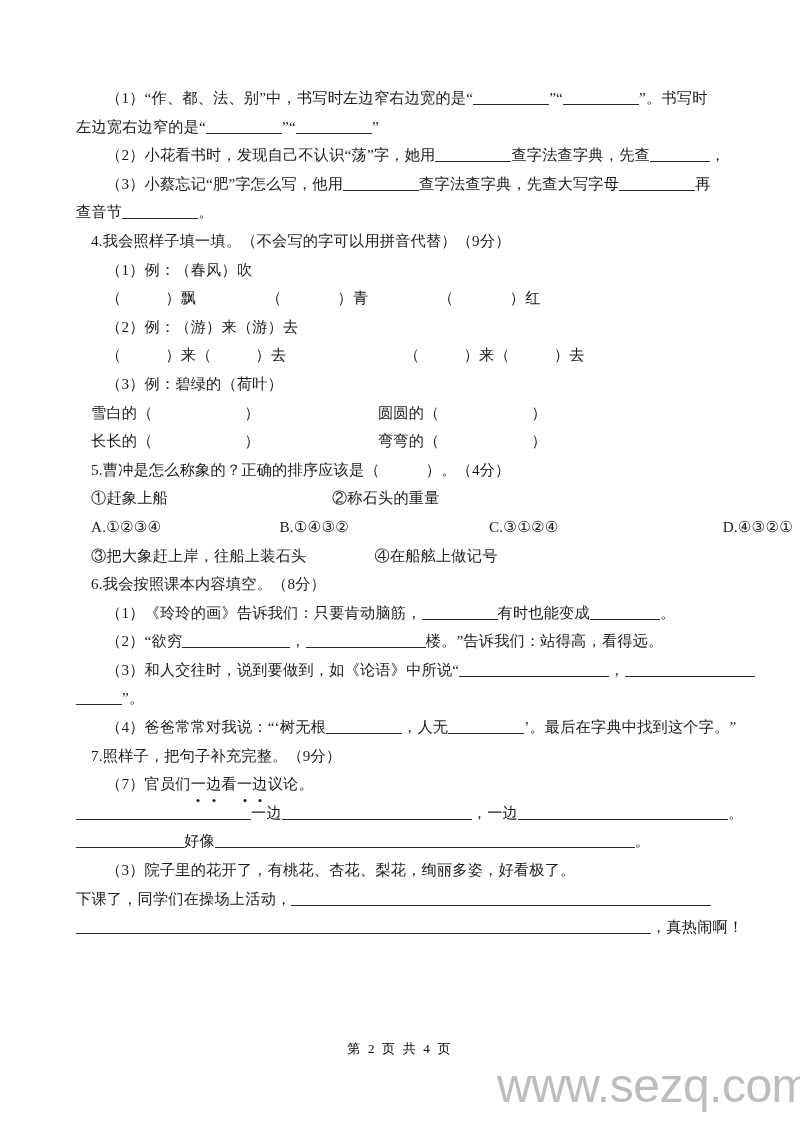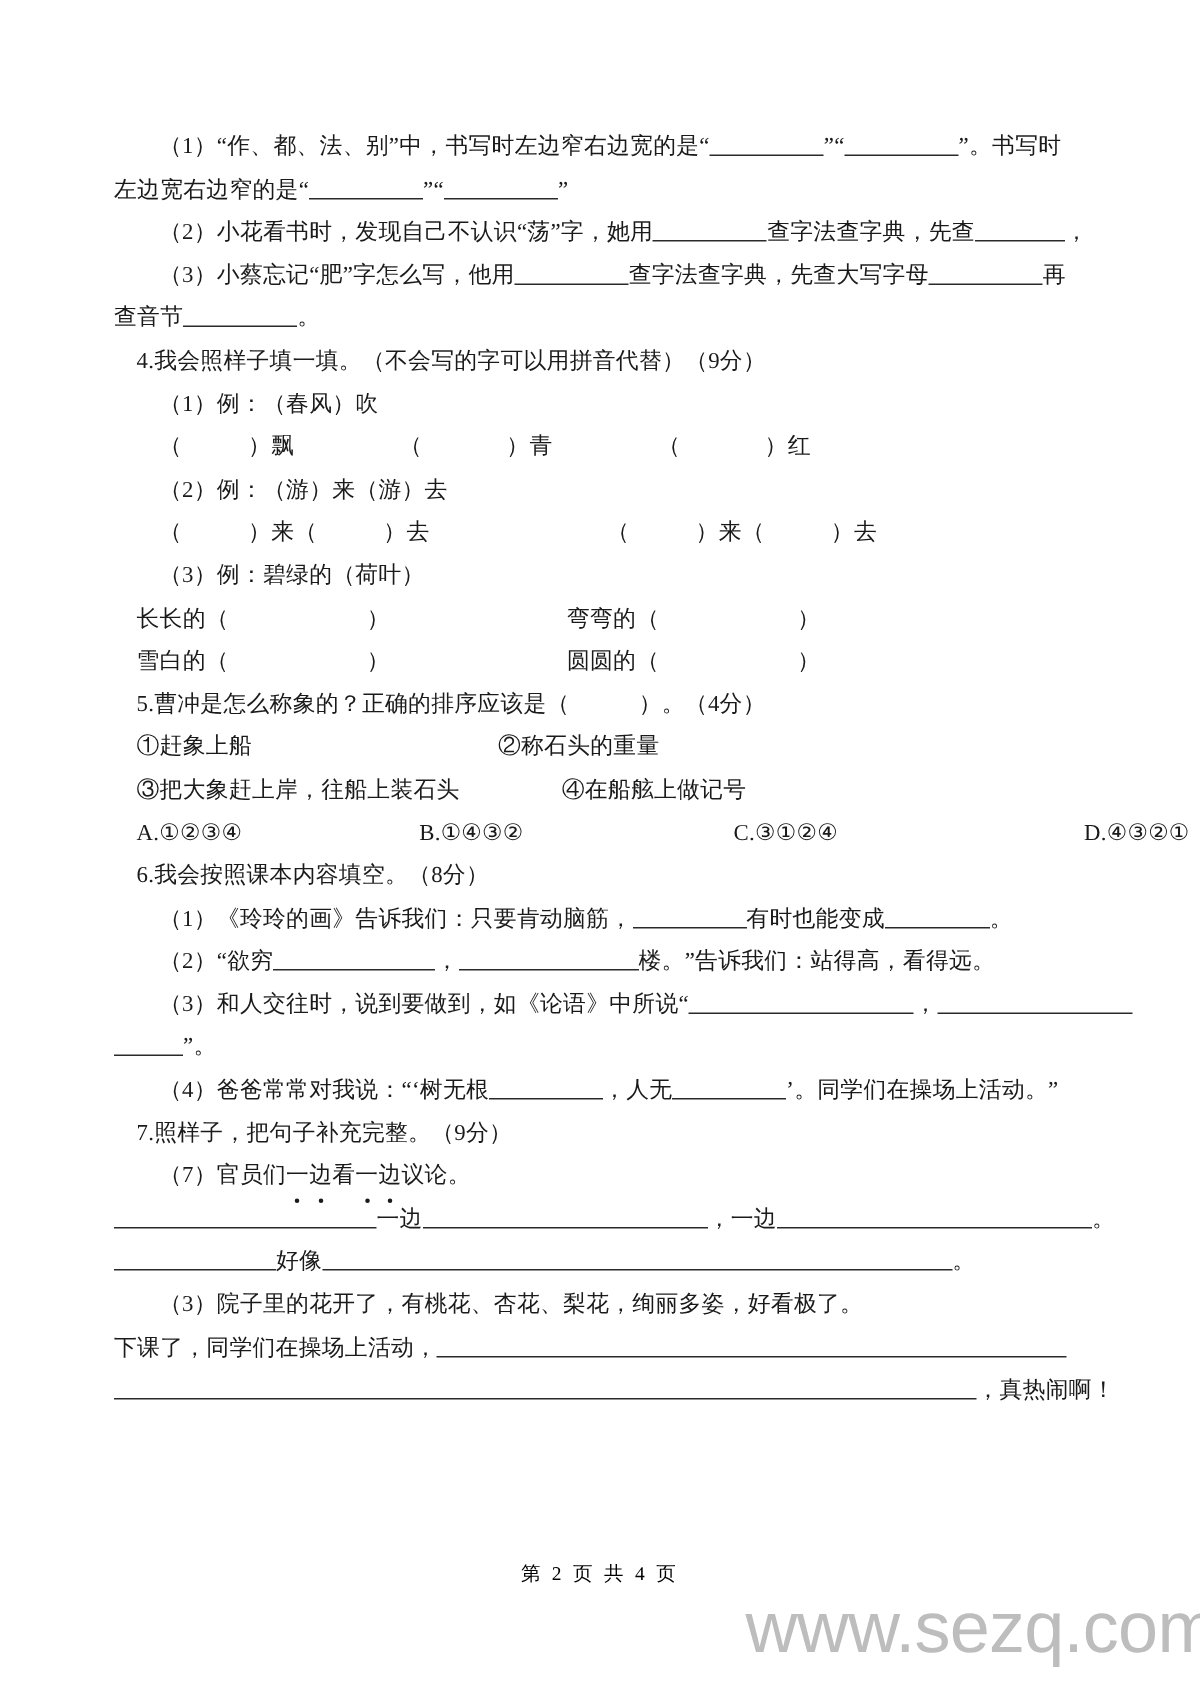--- a/index.html
+++ b/index.html
@@ -133,54 +133,54 @@
       <span>（</span><span class="paren-gap"></span><span>）</span><span>飘</span><span class="sp-lg"></span><span>（</span><span class="paren-gap-lg"></span><span>）</span><span>青</span><span class="sp-lg"></span><span>（</span><span class="paren-gap-lg"></span><span>）</span><span>红</span>
     </div>
 
     <div class="line indent">（2）例：（游）来（游）去</div>
     <div class="line indent">
       <span>（</span><span class="paren-gap"></span><span>）来（</span><span class="paren-gap"></span><span>）去</span><span class="sp-xxl"></span><span>（</span><span class="paren-gap"></span><span>）来（</span><span class="paren-gap"></span><span>）去</span>
     </div>
 
     <div class="line indent">（3）例：碧绿的（荷叶）</div>
     <div class="line indent-sm">
+      <span>雪白的（</span><span class="sp-xl"></span><span>）</span><span class="sp-xxl"></span><span>圆圆的（</span><span class="sp-xl"></span><span>）</span>
+    </div>
+    <div class="line indent-sm">
       <span>长长的（</span><span class="sp-xl"></span><span>）</span><span class="sp-xxl"></span><span>弯弯的（</span><span class="sp-xl"></span><span>）</span>
     </div>
-    <div class="line indent-sm">
-      <span>雪白的（</span><span class="sp-xl"></span><span>）</span><span class="sp-xxl"></span><span>圆圆的（</span><span class="sp-xl"></span><span>）</span>
-    </div>
 
     <div class="line indent-sm">
       <span>5.曹冲是怎么称象的？正确的排序应该是（</span><span class="sp-md"></span><span>）。（4分）</span>
     </div>
     <div class="line indent-sm">
       <span>①赶象上船</span><span class="sp-xxl"></span><span class="sp-md"></span><span>②称石头的重量</span>
     </div>
     <div class="line indent-sm">
+      <span>A.①②③④</span><span class="sp-xxl"></span><span>B.①④③②</span><span class="sp-xxl"></span><span class="sp-sm"></span><span>C.③①②④</span><span class="sp-xxl"></span><span class="sp-md"></span><span>D.④③②①</span>
+    </div>
+    <div class="line indent-sm">
       <span>③把大象赶上岸，往船上装石头</span><span class="sp-md"></span><span class="sp-sm"></span><span>④在船舷上做记号</span>
     </div>
-    <div class="line indent-sm">
-      <span>A.①②③④</span><span class="sp-xxl"></span><span>B.①④③②</span><span class="sp-xxl"></span><span class="sp-sm"></span><span>C.③①②④</span><span class="sp-xxl"></span><span class="sp-md"></span><span>D.④③②①</span>
-    </div>
 
     <div class="line indent-sm">6.我会按照课本内容填空。（8分）</div>
     <div class="line indent">
       <span>（1）《玲玲的画》告诉我们：只要肯动脑筋，</span><span class="bl b76"></span><span>有时也能变成</span><span class="bl b70"></span><span>。</span>
     </div>
     <div class="line indent">
       <span>（2）“欲穷</span><span class="bl b108"></span><span>，</span><span class="bl b120"></span><span>楼。”告诉我们：站得高，看得远。</span>
     </div>
     <div class="line indent">
       <span>（3）和人交往时，说到要做到，如《论语》中所说“</span><span class="bl b150"></span><span>，</span><span class="bl b130"></span>
     </div>
     <div class="line">
       <span class="bl b46"></span><span>”。</span>
     </div>
     <div class="line indent">
-      <span>（4）爸爸常常对我说：“‘树无根</span><span class="bl b76"></span><span>，人无</span><span class="bl b76"></span><span>’。同学们在操场上活动。”</span>
+      <span>（4）爸爸常常对我说：“‘树无根</span><span class="bl b76"></span><span>，人无</span><span class="bl b76"></span><span>’。最后在字典中找到这个字。”</span>
     </div>
 
     <div class="line indent-sm">7.照样子，把句子补充完整。（9分）</div>
     <div class="line indent">
       <span>（7）官员们</span><span class="dotted">一</span><span class="dotted">边</span><span>看</span><span class="dotted">一</span><span class="dotted">边</span><span>议论。</span>
     </div>
     <div class="line">
       <span class="bl b175"></span><span>一边</span><span class="bl b190"></span><span>，</span><span>一边</span><span class="bl b210"></span><span>。</span>
     </div>
     <div class="line">

